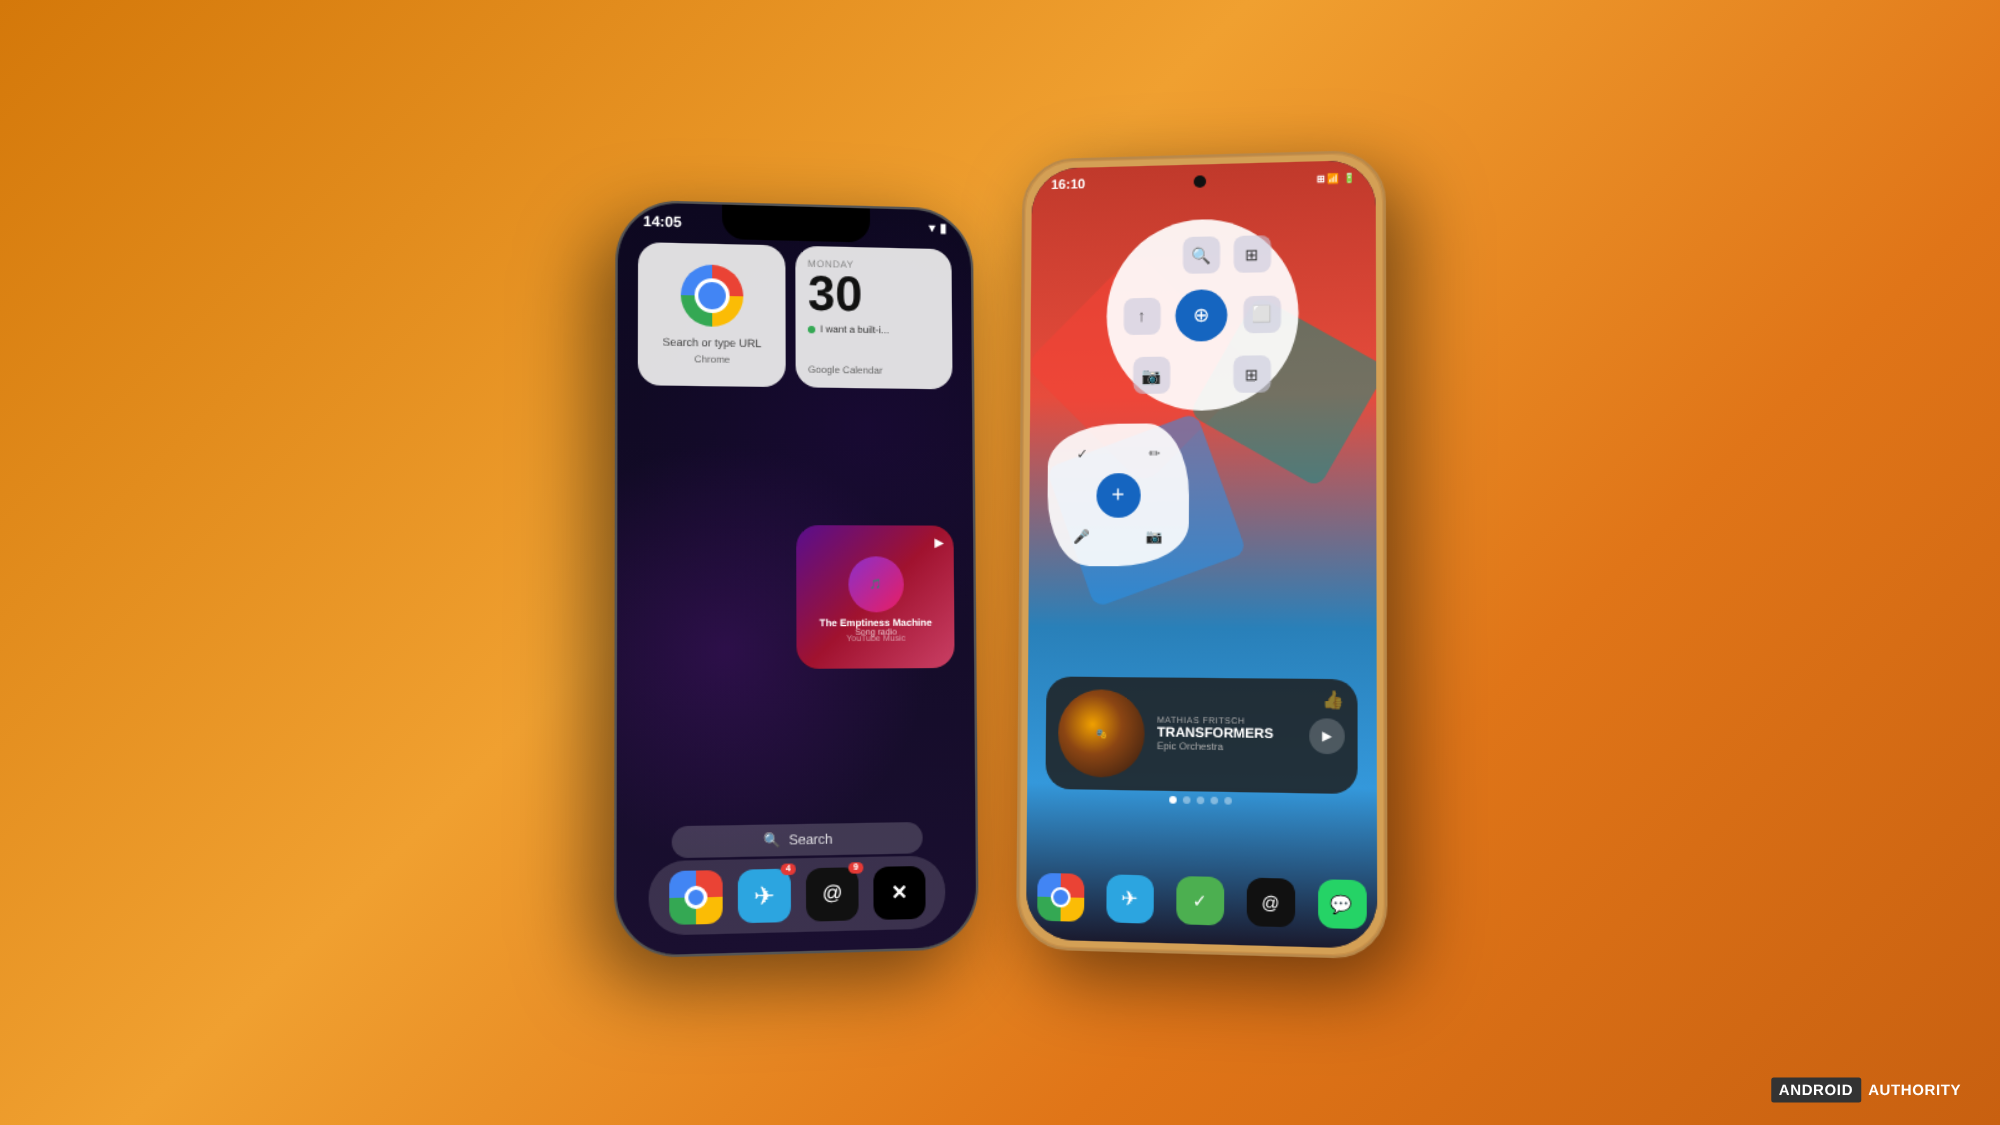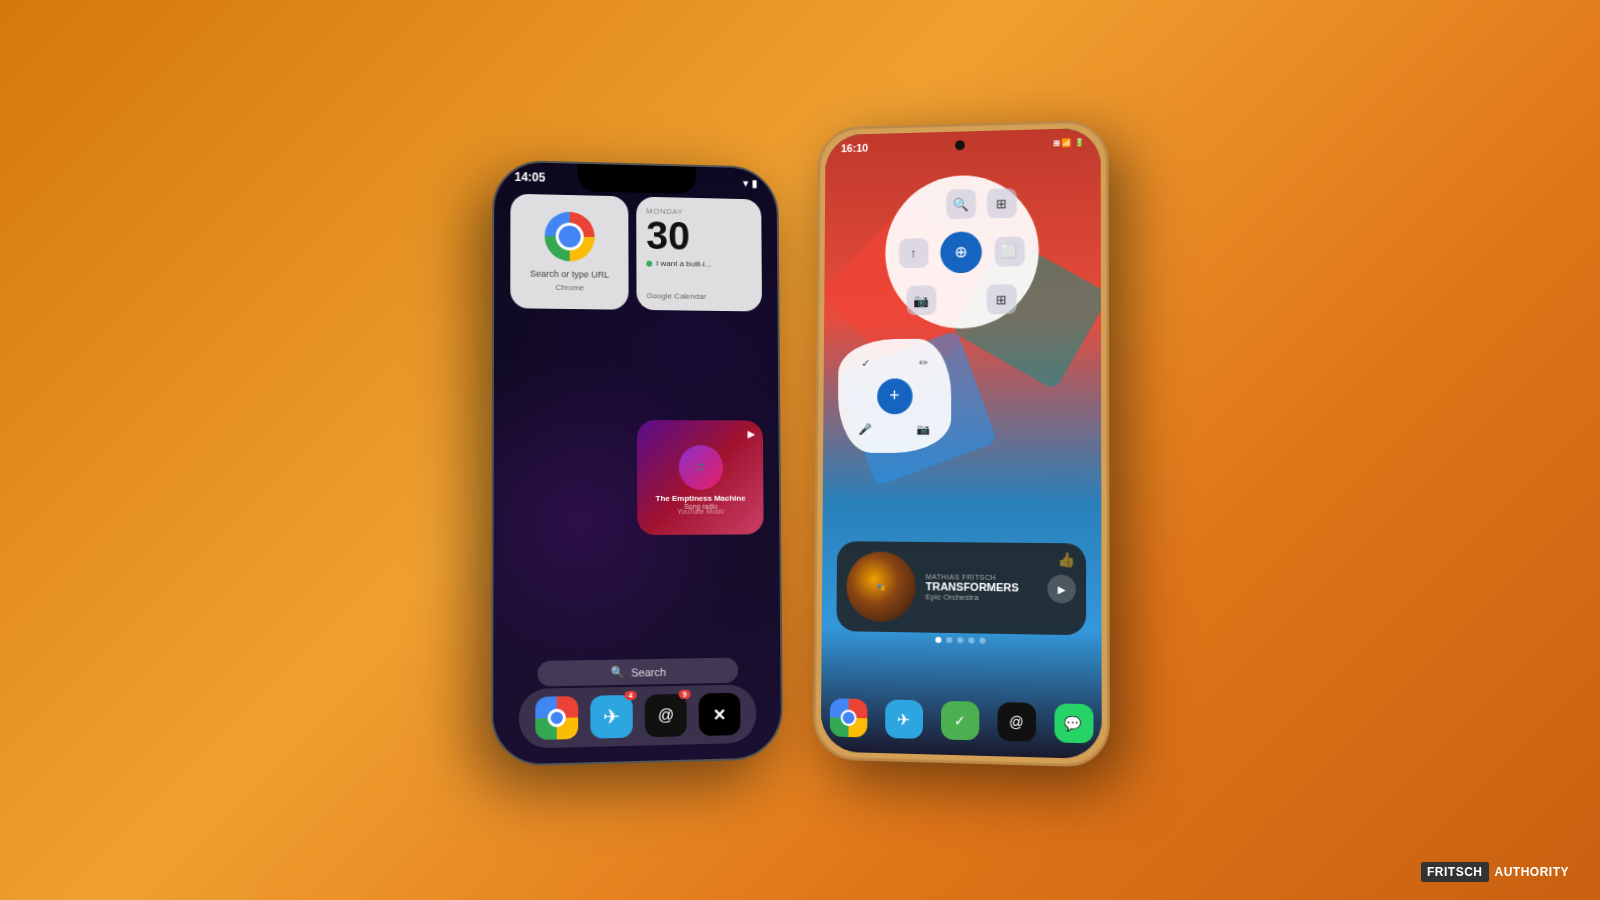--- a/index.html
+++ b/index.html
@@ -859,15 +859,15 @@
         <div class="android-dock-icon" style="background:#25D366;border-radius:12px;">
           <span style="color:white;font-size:14px;">💬</span>
         </div>
       </div>
     </div>
   </div>
 
 </div>
 
 <div class="watermark">
-  <span class="watermark-android" style="background:#333;padding:3px 6px;border-radius:2px;color:white;font-size:12px;font-weight:800;">FRITSCH</span>
+  <span class="watermark-android" style="background:#333;padding:3px 6px;border-radius:2px;color:white;font-size:12px;font-weight:800;">ANDROID</span>
   <span class="watermark-authority" style="color:white;font-size:12px;font-weight:800;padding:3px 6px;">AUTHORITY</span>
 </div>
 
 </body></html>

